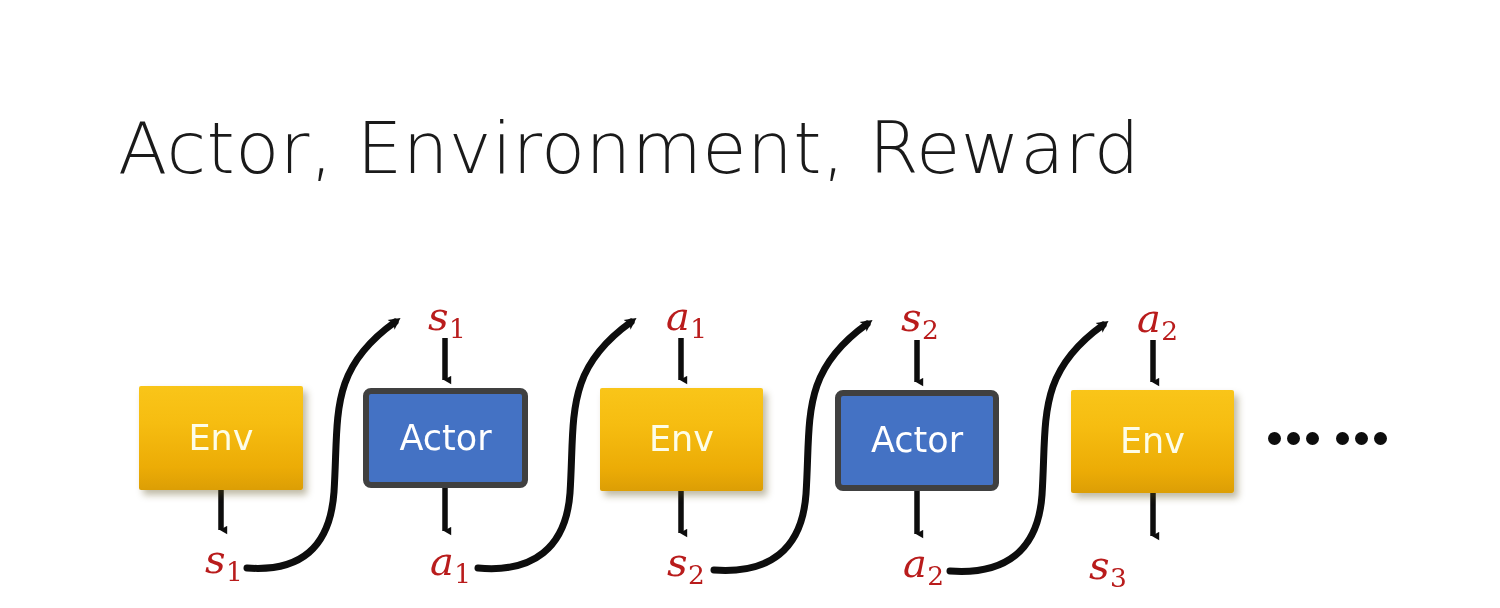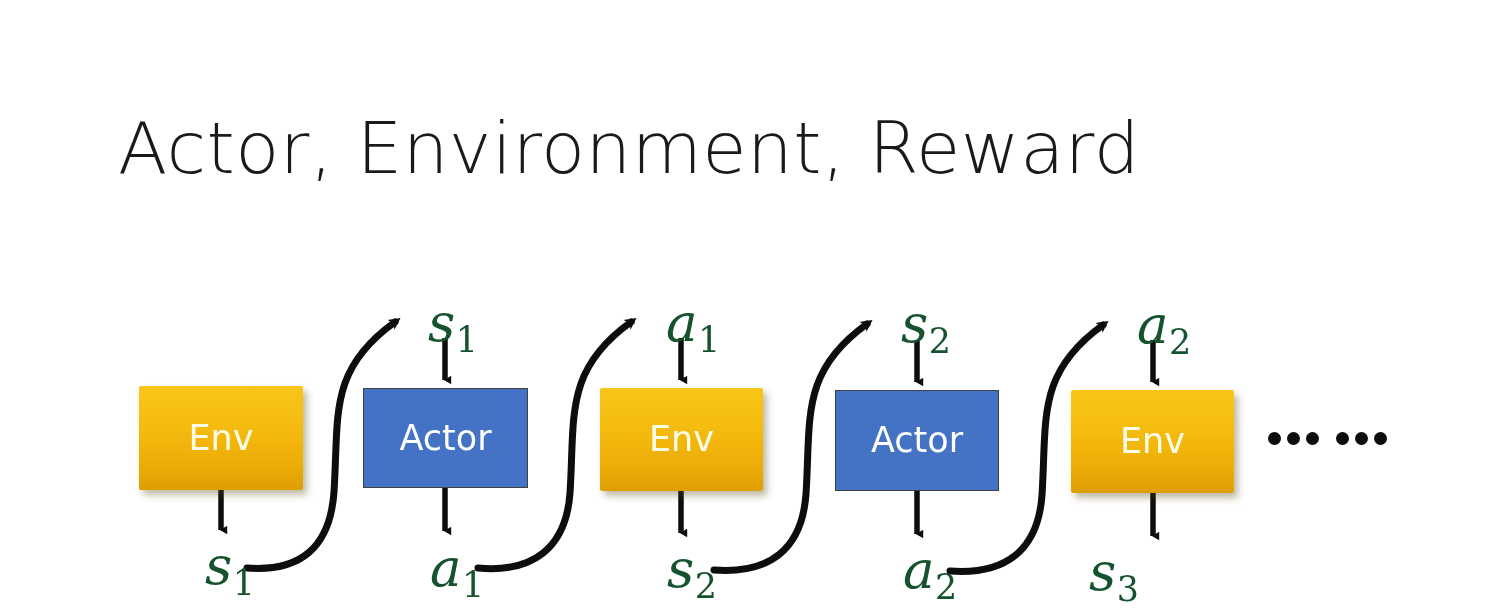--- a/index.html
+++ b/index.html
@@ -67,34 +67,34 @@
   .node-box.env {
     background: linear-gradient(to bottom, #f9c519 0%, #f6bd11 35%, #ecac06 78%, #dc9e05 100%);
     color: #fdfde8;
     border: none;
     border-radius: 2px;
     box-shadow: 4px 5px 7px rgba(90,75,20,0.38);
   }
   .node-box.actor {
     background: #4472c4;
     color: #ffffff;
-    border: 1px solid #404040;
-    border-radius: 0;
+    border: 6px solid #404040;
+    border-radius: 8px;
     box-shadow: none;
   }
 
   
   .sym {
     position: absolute;
     font-family: "DejaVu Serif", "Liberation Serif", serif;
     font-style: italic;
     font-weight: 400;
-    font-size: 53px;
+    font-size: 40px;
     line-height: 1;
-    color: #14532d;
+    color: #b91c1c;
     white-space: nowrap;
   }
   .sym .sub {
     font-size: 0.66em;
     font-style: normal;
     vertical-align: -0.32em;
     padding-left: 0.5px;
     letter-spacing: 0;
   }
 

